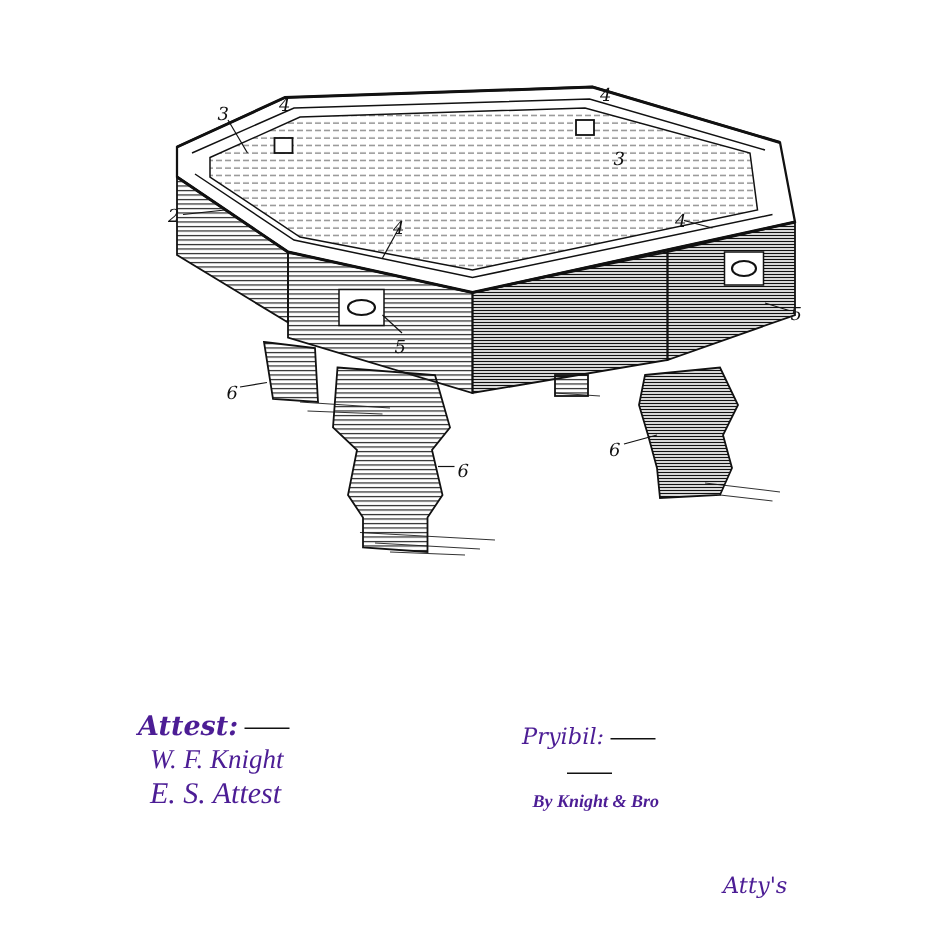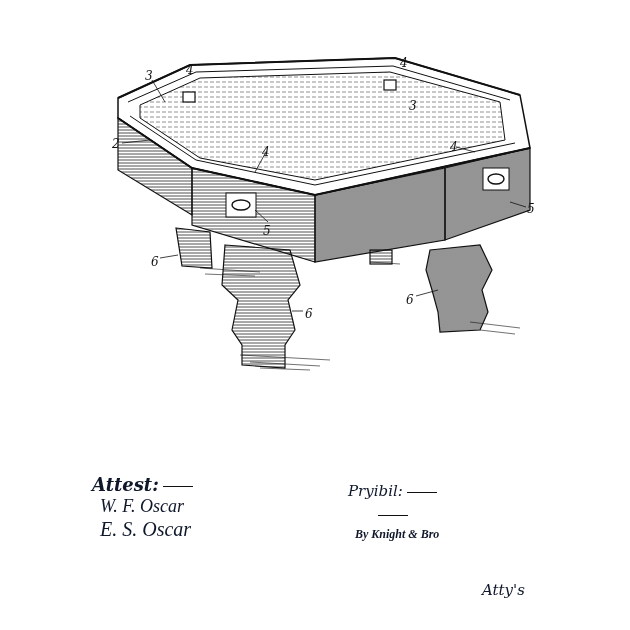--- a/index.html
+++ b/index.html
@@ -1,19 +1,19 @@
 <!DOCTYPE html>
 <html><head>
 <meta charset="utf-8">
 <style>
   html, body { margin: 0; padding: 0; background: #ffffff; }
   body { width: 630px; height: 630px; position: relative; overflow: hidden; font-family: "DejaVu Serif", serif; color: #111; }
   #drawing { position: absolute; left: 0; top: 0; width: 630px; height: 420px; }
   .ref { position: absolute; font-family: "DejaVu Serif", serif; font-style: italic; font-size: 12px; color: #111; line-height: 1; }
-  .sig { position: absolute; font-family: "DejaVu Serif", serif; font-style: italic; color: #0f172a; white-space: nowrap; }
+  .sig { position: absolute; font-family: "DejaVu Serif", serif; font-style: italic; color: #4c1d95; white-space: nowrap; }
   .sig.script { font-family: "Liberation Serif", serif; }
   .rule { display: inline-block; width: 30px; border-bottom: 1px solid #111; vertical-align: middle; margin-left: 4px; }
 </style>
 </head>
 <body>
 
 <svg id="drawing" viewBox="0 0 630 420" xmlns="http://www.w3.org/2000/svg">
   <defs>
     <pattern id="hatch" width="4" height="3" patternUnits="userSpaceOnUse">
       <line x1="0" y1="1" x2="4" y2="1" stroke="#222" stroke-width="0.8"></line>
@@ -95,22 +95,22 @@
 <span class="ref" style="left:450px;top:141px">4</span>
 <span class="ref" style="left:263px;top:225px">5</span>
 <span class="ref" style="left:527px;top:203px">5</span>
 <span class="ref" style="left:151px;top:256px">6</span>
 <span class="ref" style="left:305px;top:308px">6</span>
 <span class="ref" style="left:406px;top:294px">6</span>
 
 <div class="sig" style="left:92px;top:474px;font-size:18px;font-weight:bold">
   <span>Attest:</span><span class="rule"></span>
 </div>
-<div class="sig script" style="left:100px;top:496px;font-size:18px">W. F. Oscar</div>
-<div class="sig script" style="left:100px;top:518px;font-size:20px">E. S. Oscar</div>
+<div class="sig script" style="left:100px;top:496px;font-size:18px">W. F. Knight</div>
+<div class="sig script" style="left:100px;top:518px;font-size:20px">E. S. Attest</div>
 
 <div class="sig" style="left:348px;top:482px;font-size:15px">
   <span>Pryibil:</span><span class="rule"></span>
 </div>
 <div class="sig" style="left:374px;top:505px;font-size:15px">
   <span class="rule"></span>
 </div>
 <div class="sig script" style="left:355px;top:527px;font-size:12px;font-weight:bold">By Knight &amp; Bro</div>
 <div class="sig" style="left:482px;top:581px;font-size:15px">Atty's</div>
 

